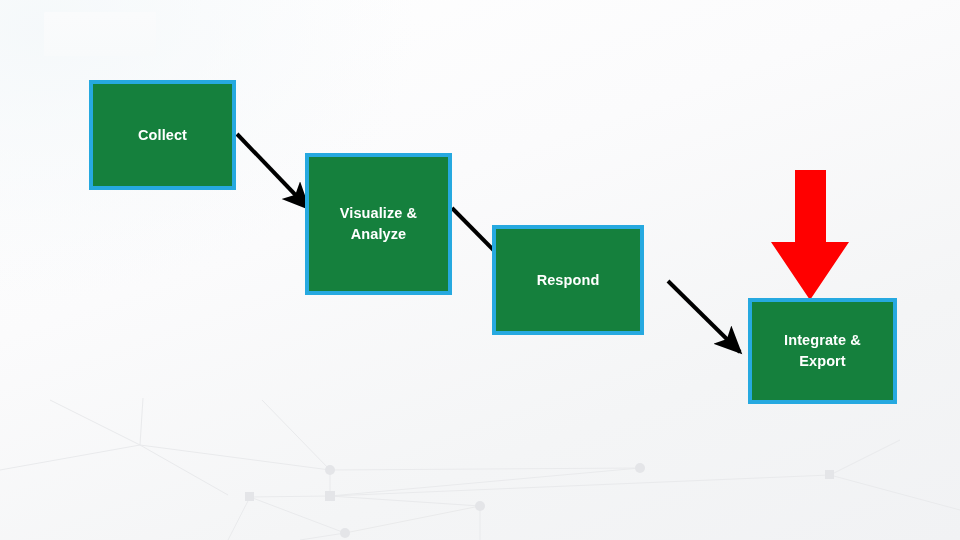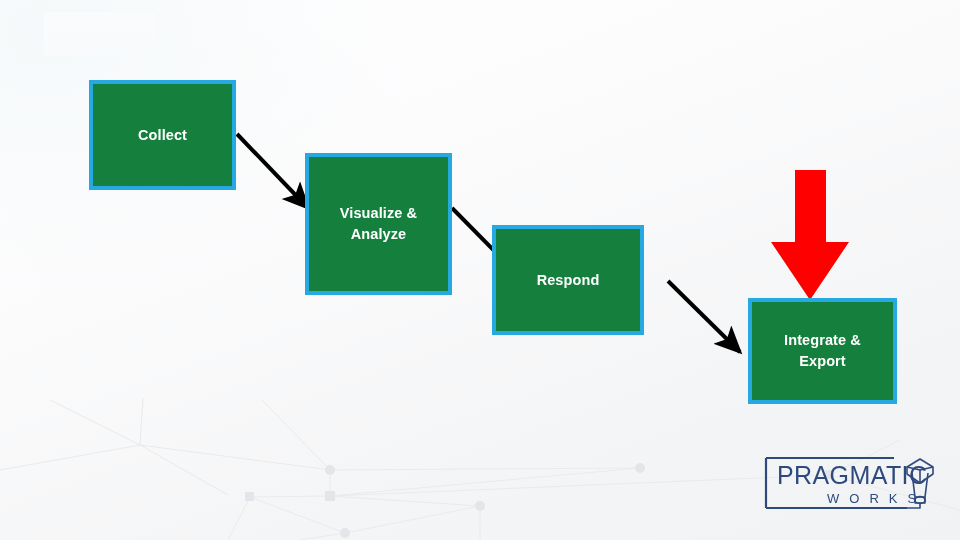--- a/index.html
+++ b/index.html
@@ -156,33 +156,14 @@
 
   <div class="pbox" id="box-respond">
     <span class="plabel">Respond</span>
   </div>
 
   <div class="pbox" id="box-integrate">
     <span class="plabel">Integrate &amp;
 Export</span>
   </div>
 
-  <div id="logo">
-    <svg class="logo-svg" width="192" height="72" viewBox="0 0 192 72">
-
-      <path d="M9,11 L137,11 M9,11 L9,61 M9,61 L150,61" stroke="#2E4A7D" stroke-width="2.2" fill="none"></path>
-
-      <text x="20" y="37" fill="#2E4A7D" font-family="'Liberation Sans', sans-serif" font-size="25" letter-spacing="0.4">PRAGMATIC</text>
-      <text x="70" y="56" fill="#2E4A7D" font-family="'Liberation Sans', sans-serif" font-size="13" letter-spacing="3.2">W O R K S</text>
-
-      <g stroke="#2E4A7D" stroke-width="1.6" fill="none" stroke-linejoin="round">
-        <path d="M150,20 L163,12 L176,20 L176,27 L163,36 L150,27 Z"></path>
-        <path d="M150,20 L163,23 L176,20"></path>
-        <path d="M163,23 L163,36"></path>
-        <path d="M155,26 L158,50 L168,50 L171,26"></path>
-        <path d="M158,50 L158,56 L168,56 L168,50"></path>
-        <ellipse cx="163" cy="53" rx="5" ry="3.4"></ellipse>
-        <path d="M163,56 L163,61 L150,61"></path>
-      </g>
-    </svg>
-  </div>
 
 </div>
 
 </body></html>

